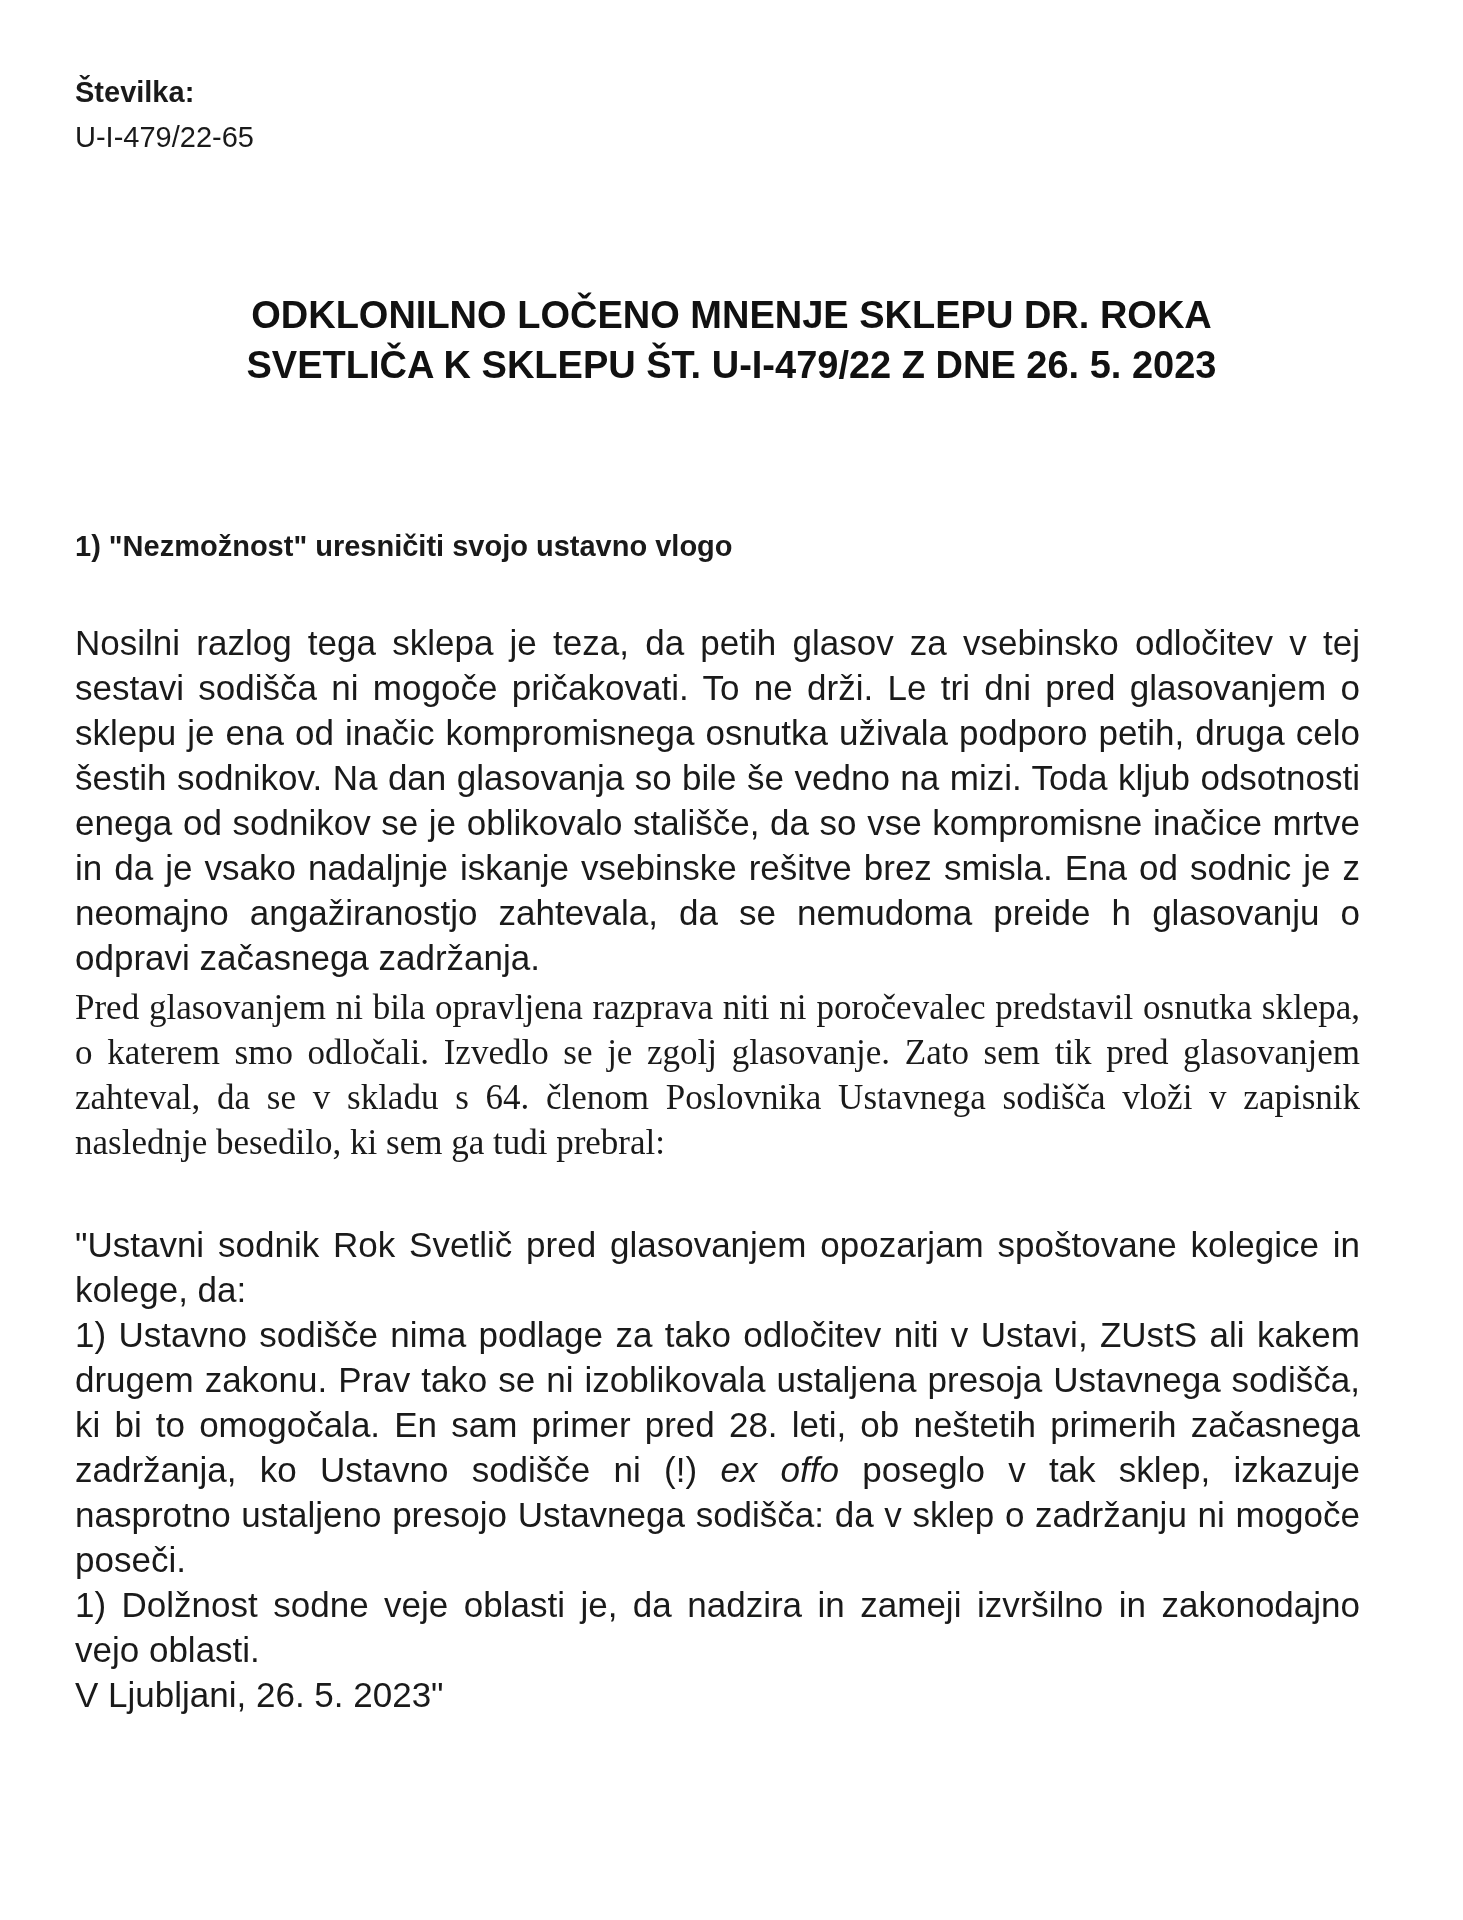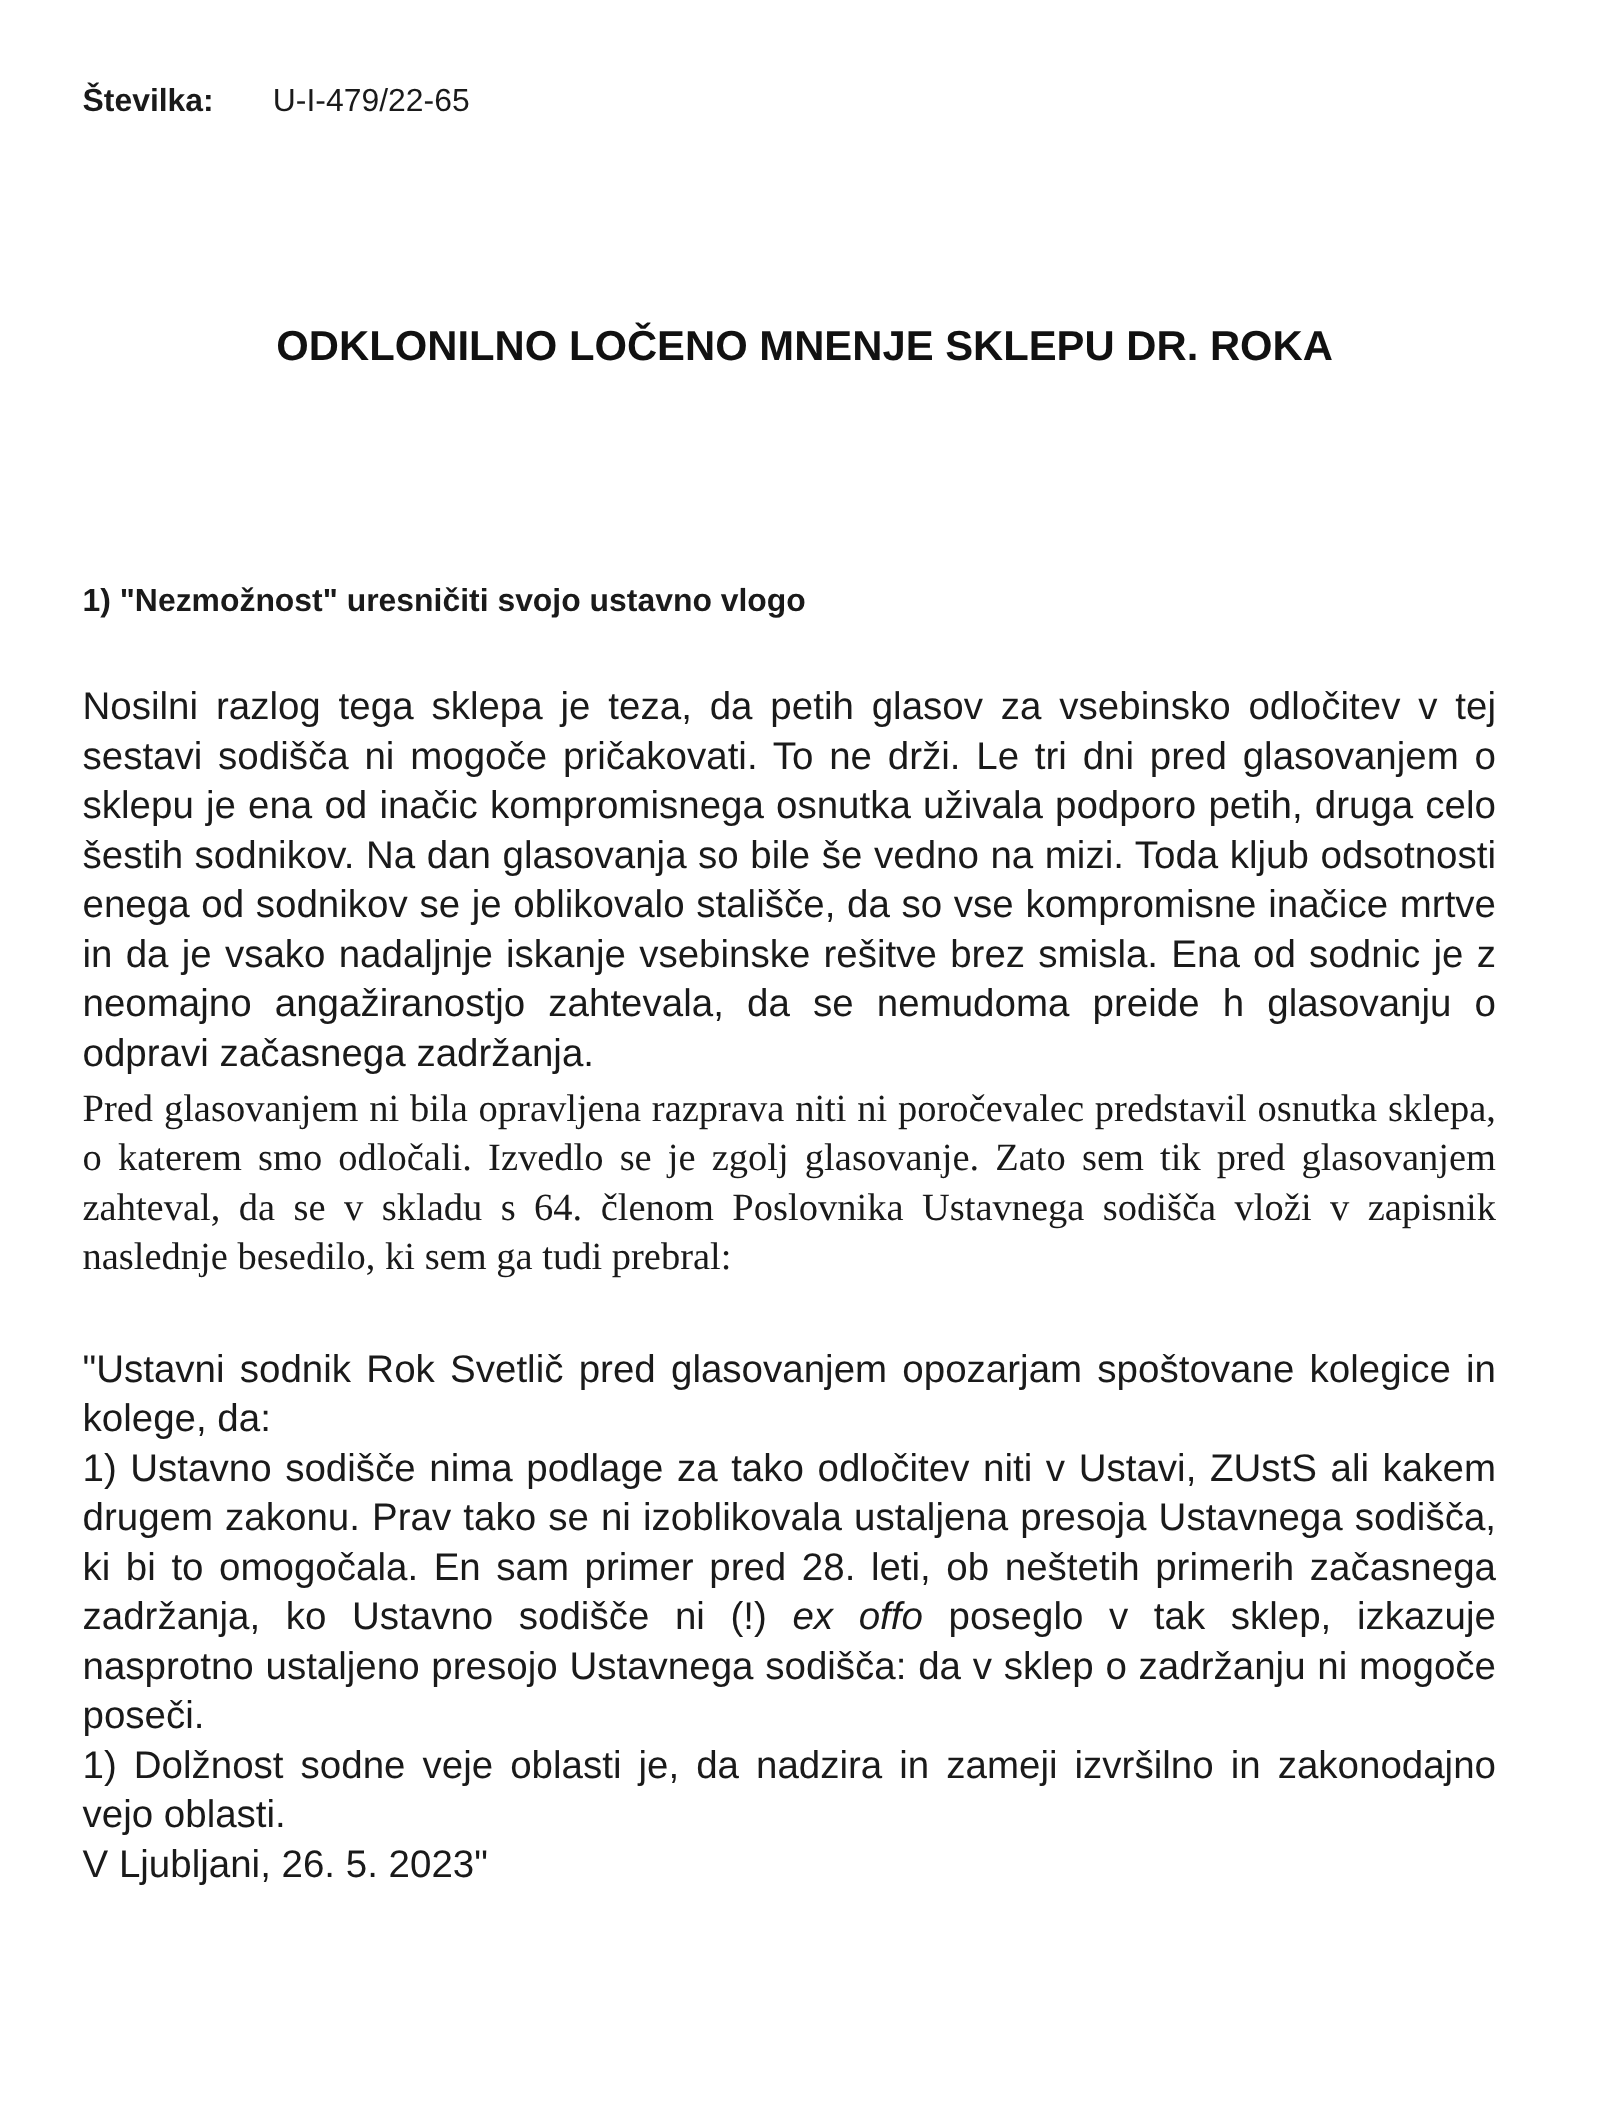--- a/index.html
+++ b/index.html
@@ -1,21 +1,21 @@
 <!DOCTYPE html>
 <html><head>
 <meta charset="utf-8">
 <style>
   html, body { margin: 0; padding: 0; background: #ffffff; }
   body {
     width: 1463px; height: 1920px; position: relative; overflow: hidden;
     font-family: "Liberation Sans", sans-serif; color: #1a1a1a;
   }
   .meta { position: absolute; left: 75px; top: 70px; font-size: 29px; line-height: 45px; }
-  .meta-row { display: flex; }
+  .meta-row { display: flex; flex-direction: column; }
   .meta-label { width: 173px; font-weight: bold; }
   .title {
     position: absolute; left: 100px; width: 1263px; top: 290px;
     text-align: center; font-weight: bold; font-size: 38px; line-height: 50px; color: #111;
   }
   .heading { position: absolute; left: 75px; top: 530px; font-weight: bold; font-size: 29px; }
   .para {
     position: absolute; left: 75px; width: 1285px;
     font-size: 35px; line-height: 45px; text-align: justify; text-align-last: left;
   }
@@ -30,20 +30,21 @@
 
 <div class="meta">
   <div class="meta-row">
     <span class="meta-label">Številka:</span>
     <span>U-I-479/22-65</span>
   </div>
 </div>
 
 <div class="title">
   <div>ODKLONILNO LOČENO MNENJE SKLEPU DR. ROKA</div>
+  <div>SVETLIČA K SKLEPU ŠT. U-I-479/22 Z DNE 26. 5. 2023</div>
 </div>
 
 <div class="heading">1) "Nezmožnost" uresničiti svojo ustavno vlogo</div>
 
 <div class="para p1">Nosilni razlog tega sklepa je teza, da petih glasov za vsebinsko odločitev v tej sestavi sodišča ni mogoče pričakovati. To ne drži. Le tri dni pred glasovanjem o sklepu je ena od inačic kompromisnega osnutka uživala podporo petih, druga celo šestih sodnikov. Na dan glasovanja so bile še vedno na mizi. Toda kljub odsotnosti enega od sodnikov se je oblikovalo stališče, da so vse kompromisne inačice mrtve in da je vsako nadaljnje iskanje vsebinske rešitve brez smisla. Ena od sodnic je z neomajno angažiranostjo zahtevala, da se nemudoma preide h glasovanju o odpravi začasnega zadržanja.</div>
 
 <div class="para p2">Pred glasovanjem ni bila opravljena razprava niti ni poročevalec predstavil osnutka sklepa, o katerem smo odločali. Izvedlo se je zgolj glasovanje. Zato sem tik pred glasovanjem zahteval, da se v skladu s 64. členom Poslovnika Ustavnega sodišča vloži v zapisnik naslednje besedilo, ki sem ga tudi prebral:</div>
 
 <div class="para p3">
   <span class="line">"Ustavni sodnik Rok Svetlič pred glasovanjem opozarjam spoštovane kolegice in kolege, da:</span>

